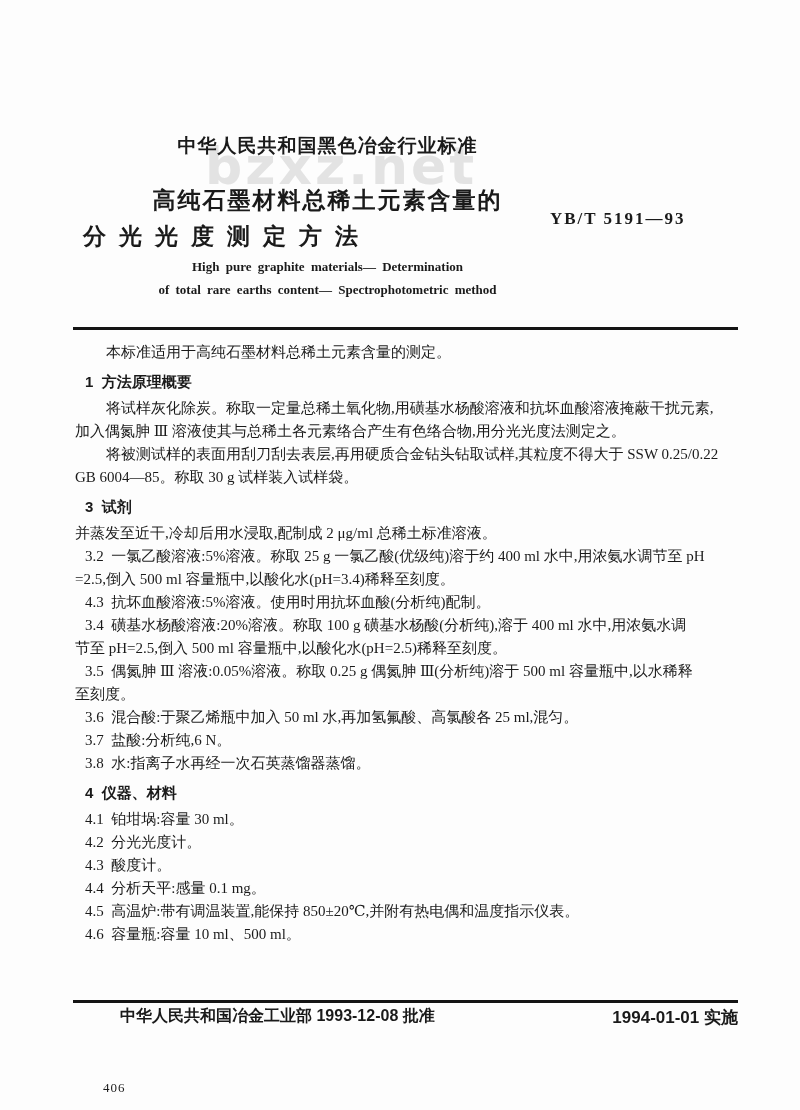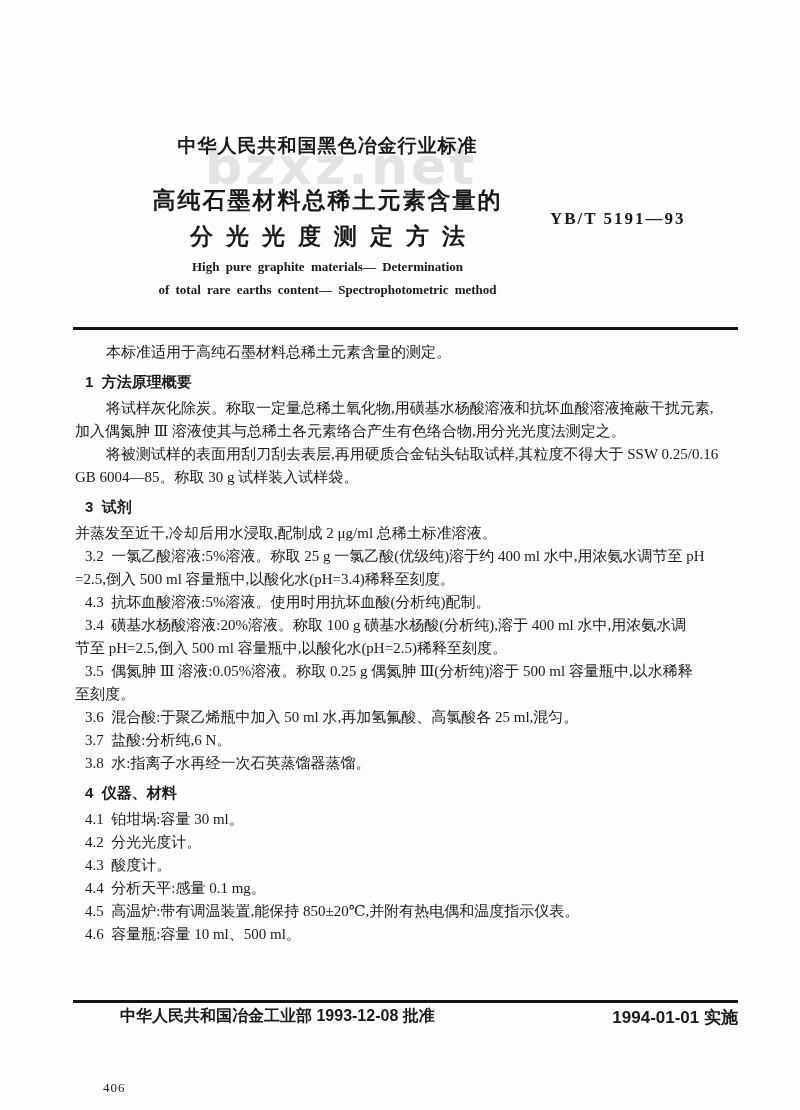--- a/index.html
+++ b/index.html
@@ -25,21 +25,21 @@
     text-align:center;font-family:"Liberation Sans","DejaVu Sans",sans-serif;
     font-weight:bold;font-size:19px;letter-spacing:1px;
   }
   .title1{
     position:absolute;left:70px;top:185px;width:515px;
     text-align:center;font-family:"Liberation Sans","DejaVu Sans",sans-serif;
     font-weight:bold;font-size:23px;letter-spacing:2px;
   }
   .title2{
     position:absolute;left:70px;top:221px;width:515px;
-    text-align:center;font-family:"Liberation Sans","DejaVu Sans",sans-serif;
+    font-family:"Liberation Sans","DejaVu Sans",sans-serif;
     font-weight:bold;font-size:23px;letter-spacing:13px;text-indent:13px;
   }
   .std-no{
     position:absolute;left:550px;top:209px;width:200px;
     font-family:"Liberation Serif","DejaVu Serif",serif;
     font-weight:bold;font-size:17px;letter-spacing:2px;
   }
   .eng1{
     position:absolute;left:70px;top:259px;width:515px;text-align:center;
     font-family:"Liberation Serif","DejaVu Serif",serif;
@@ -101,21 +101,21 @@
     <div class="eng1">High pure graphite materials— Determination</div>
     <div class="eng2">of total rare earths content— Spectrophotometric method</div>
 
     <div class="rule-top"></div>
 
     <div class="body-block">
         <div class="line para-first">本标准适用于高纯石墨材料总稀土元素含量的测定。</div>
         <div class="line heading">1  方法原理概要</div>
         <div class="line para-first">将试样灰化除炭。称取一定量总稀土氧化物,用磺基水杨酸溶液和抗坏血酸溶液掩蔽干扰元素,</div>
         <div class="line cont">加入偶氮胂 Ⅲ 溶液使其与总稀土各元素络合产生有色络合物,用分光光度法测定之。</div>
-        <div class="line para-first">将被测试样的表面用刮刀刮去表层,再用硬质合金钻头钻取试样,其粒度不得大于 SSW 0.25/0.16</div>
+        <div class="line para-first">将被测试样的表面用刮刀刮去表层,再用硬质合金钻头钻取试样,其粒度不得大于 SSW 0.25/0.22</div>
         <div class="line cont">GB 6004—85。称取 30 g 试样装入试样袋。</div>
         <div class="line heading">3  试剂</div>
         <div class="line cont">并蒸发至近干,冷却后用水浸取,配制成 2 μg/ml 总稀土标准溶液。</div>
         <div class="line item">3.2  一氯乙酸溶液:5%溶液。称取 25 g 一氯乙酸(优级纯)溶于约 400 ml 水中,用浓氨水调节至 pH</div>
         <div class="line cont">=2.5,倒入 500 ml 容量瓶中,以酸化水(pH=3.4)稀释至刻度。</div>
         <div class="line item">4.3  抗坏血酸溶液:5%溶液。使用时用抗坏血酸(分析纯)配制。</div>
         <div class="line item">3.4  磺基水杨酸溶液:20%溶液。称取 100 g 磺基水杨酸(分析纯),溶于 400 ml 水中,用浓氨水调</div>
         <div class="line cont">节至 pH=2.5,倒入 500 ml 容量瓶中,以酸化水(pH=2.5)稀释至刻度。</div>
         <div class="line item">3.5  偶氮胂 Ⅲ 溶液:0.05%溶液。称取 0.25 g 偶氮胂 Ⅲ(分析纯)溶于 500 ml 容量瓶中,以水稀释</div>
         <div class="line cont">至刻度。</div>

